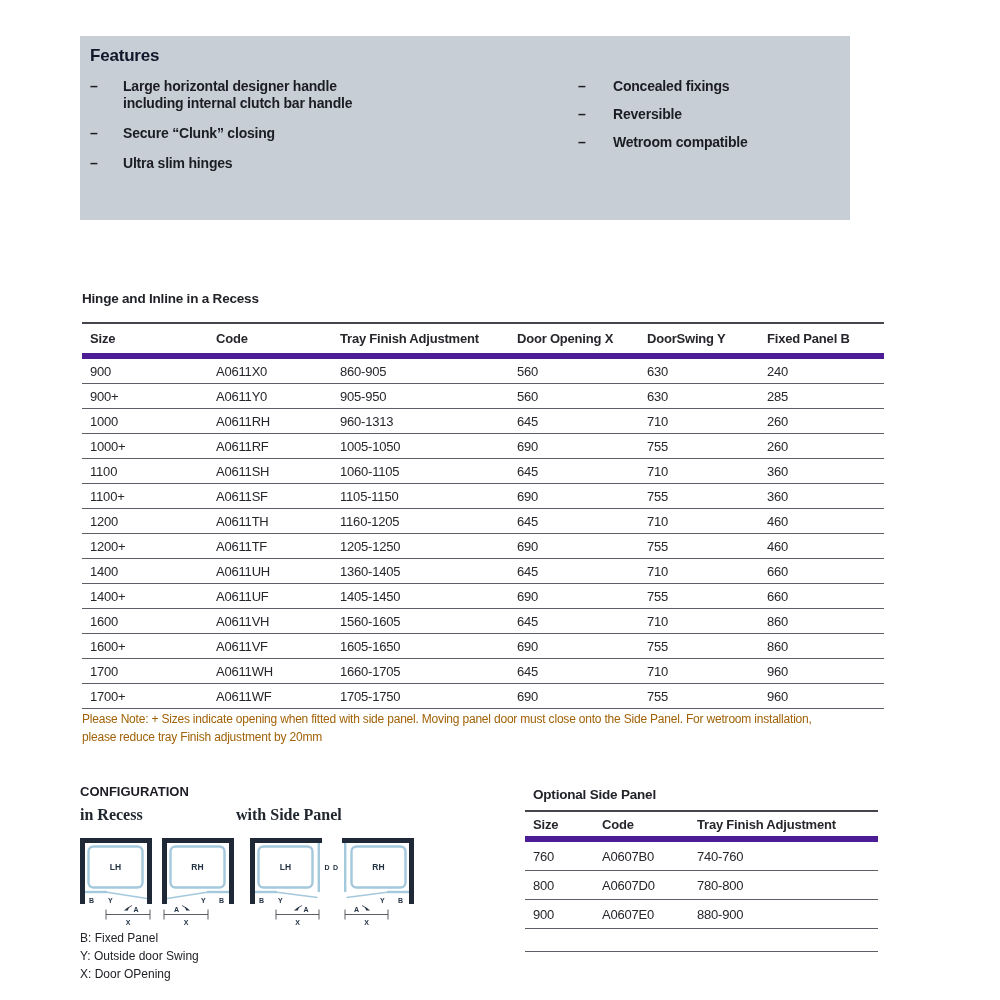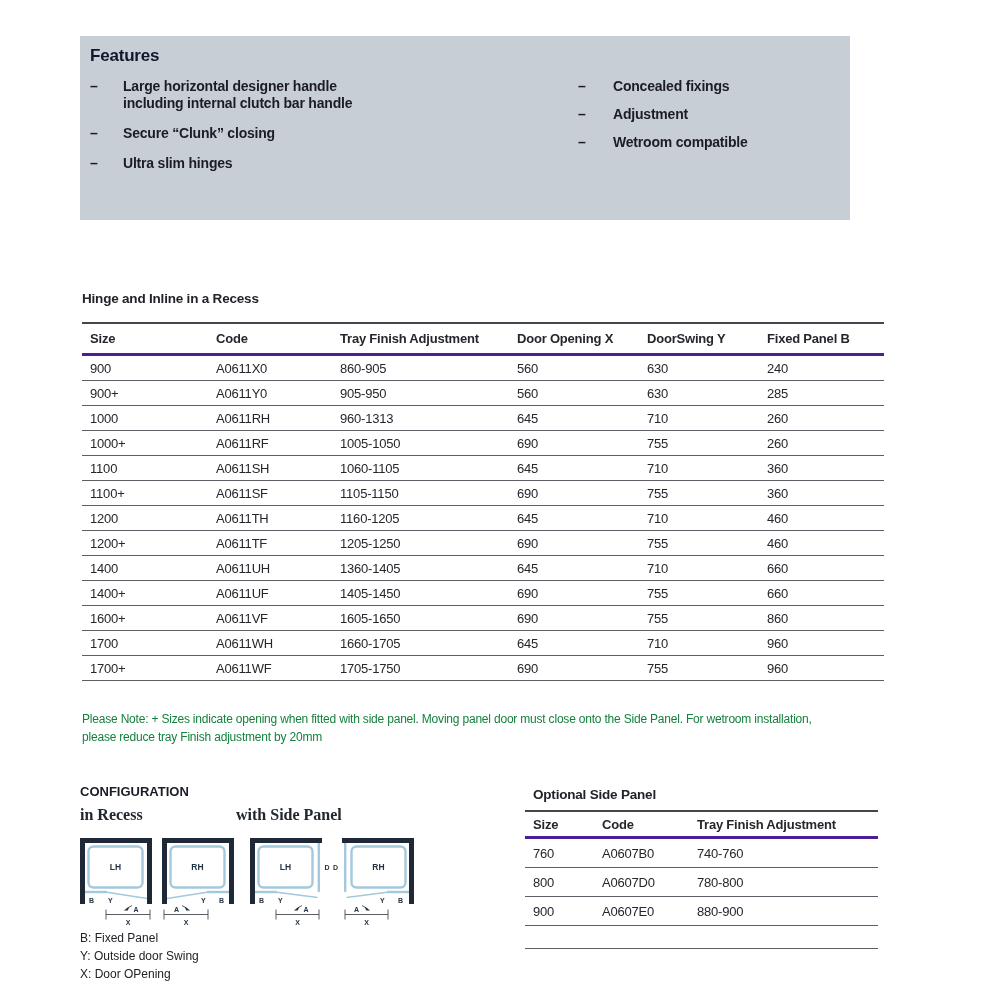--- a/index.html
+++ b/index.html
@@ -18,32 +18,32 @@
   .feat-col.left .feat-item{margin-bottom:13px;}
   .feat-col.right .feat-item{margin-bottom:11px;}
   .feat-dash{width:33px;flex:none;}
   .feat-col.right .feat-dash{width:35px;}
 
   
   .section-title{position:absolute;font-weight:bold;font-size:13.5px;letter-spacing:-0.2px;color:#222329;text-align:center;}
   table.datatable{position:absolute;border-collapse:collapse;table-layout:fixed;
                   font-size:13px;letter-spacing:-0.2px;color:#26262c;}
   table.datatable th{font-weight:bold;text-align:left;padding:0 0 0 8px;vertical-align:middle;
-                     border-top:2px solid #45454d;border-bottom:3px solid #4c1d95;}
+                     border-top:2px solid #45454d;border-bottom:6px solid #4c1d95;}
   table.datatable td{padding:0 0 0 8px;vertical-align:middle;border-bottom:1px solid #5e5e66;}
   table.htable{left:82px;top:322px;width:802px;}
   table.htable th{height:29px;}
   table.htable td{height:24px;}
   table.otable{left:525px;top:810px;width:353px;}
   table.otable th{height:24px;}
   table.otable td{height:28px;}
   table.otable tr.spacer-row td{height:22px;}
 
   .note{position:absolute;left:82px;top:710px;width:800px;font-size:12px;line-height:18px;
-        letter-spacing:-0.2px;color:#15803d;}
+        letter-spacing:-0.2px;color:#a16207;}
 
   
   .config-title{position:absolute;left:80px;top:784px;font-size:13px;font-weight:bold;color:#1b1c24;text-align:right;}
   .serif-label{position:absolute;top:806px;font-family:"Liberation Serif", serif;
                font-weight:bold;font-size:16px;color:#20262e;}
   .serif-label.recess{left:80px;}
   .serif-label.sidepanel{left:236px;}
   .legend{position:absolute;left:80px;top:929px;font-size:12px;line-height:18px;color:#222329;}
 
   svg.diag{position:absolute;top:836px;overflow:visible;}
@@ -86,21 +86,21 @@
     <div class="feat-col right">
       <div class="feat-item">
         <span class="feat-dash">–</span>
         <div>
             <div>Concealed fixings</div>
           </div>
       </div>
       <div class="feat-item">
         <span class="feat-dash">–</span>
         <div>
-            <div>Adjustment</div>
+            <div>Reversible</div>
           </div>
       </div>
       <div class="feat-item">
         <span class="feat-dash">–</span>
         <div>
             <div>Wetroom compatible</div>
           </div>
       </div>
     </div>
   </div>
@@ -201,20 +201,28 @@
         </tr>
         <tr>
           <td>1400+</td>
           <td>A0611UF</td>
           <td>1405-1450</td>
           <td>690</td>
           <td>755</td>
           <td>660</td>
         </tr>
         <tr>
+          <td>1600</td>
+          <td>A0611VH</td>
+          <td>1560-1605</td>
+          <td>645</td>
+          <td>710</td>
+          <td>860</td>
+        </tr>
+        <tr>
           <td>1600+</td>
           <td>A0611VF</td>
           <td>1605-1650</td>
           <td>690</td>
           <td>755</td>
           <td>860</td>
         </tr>
         <tr>
           <td>1700</td>
           <td>A0611WH</td>

